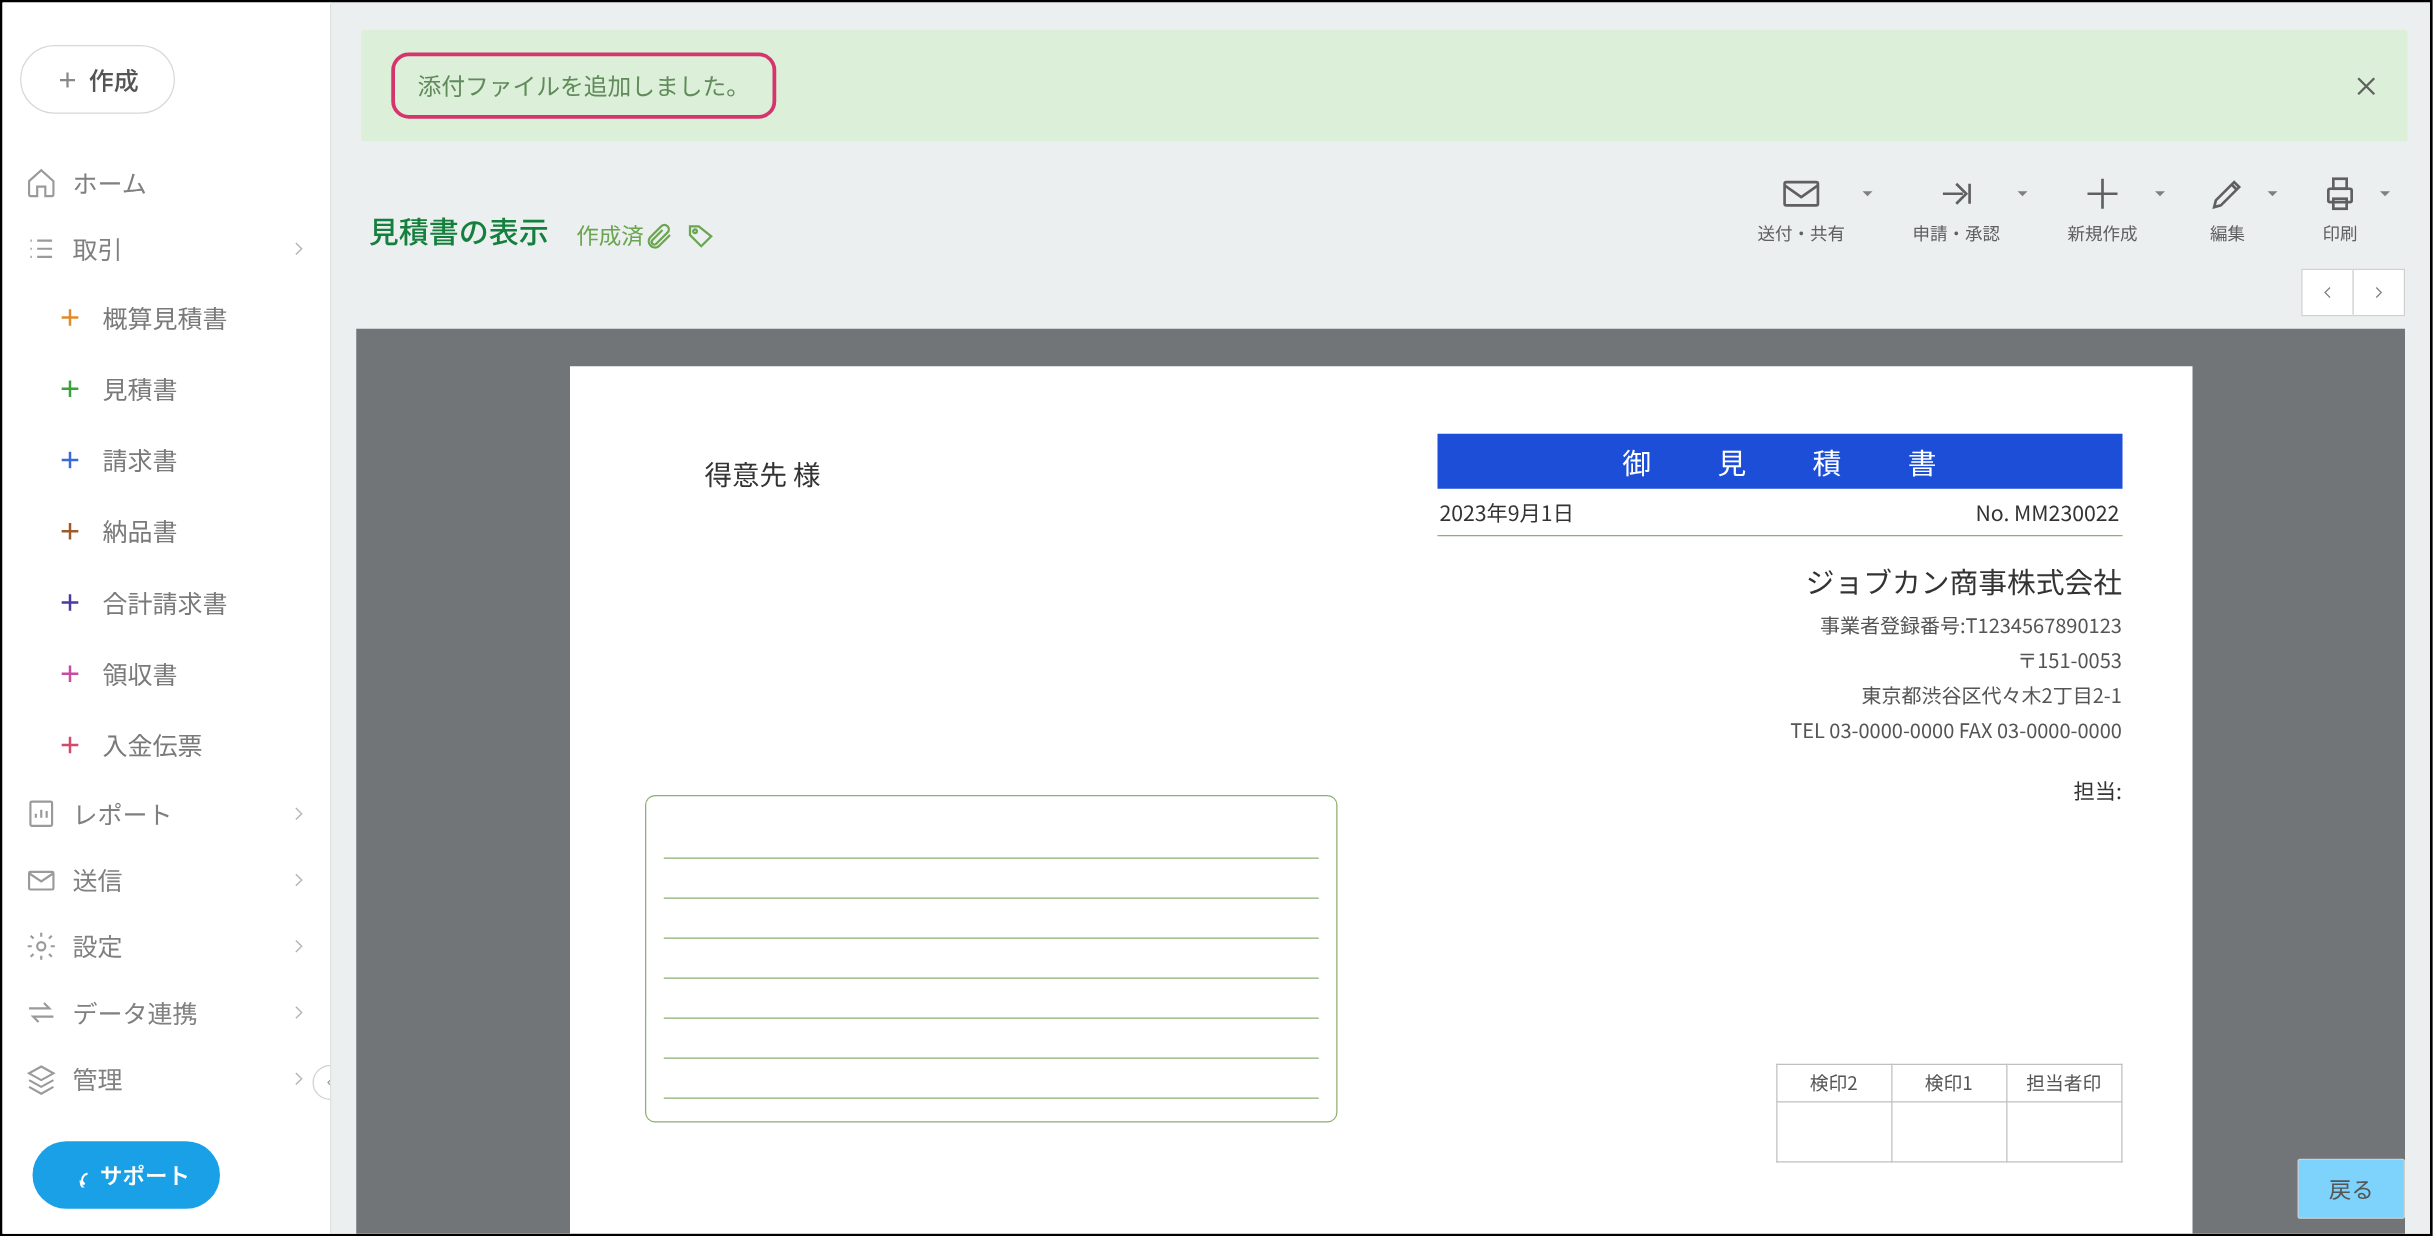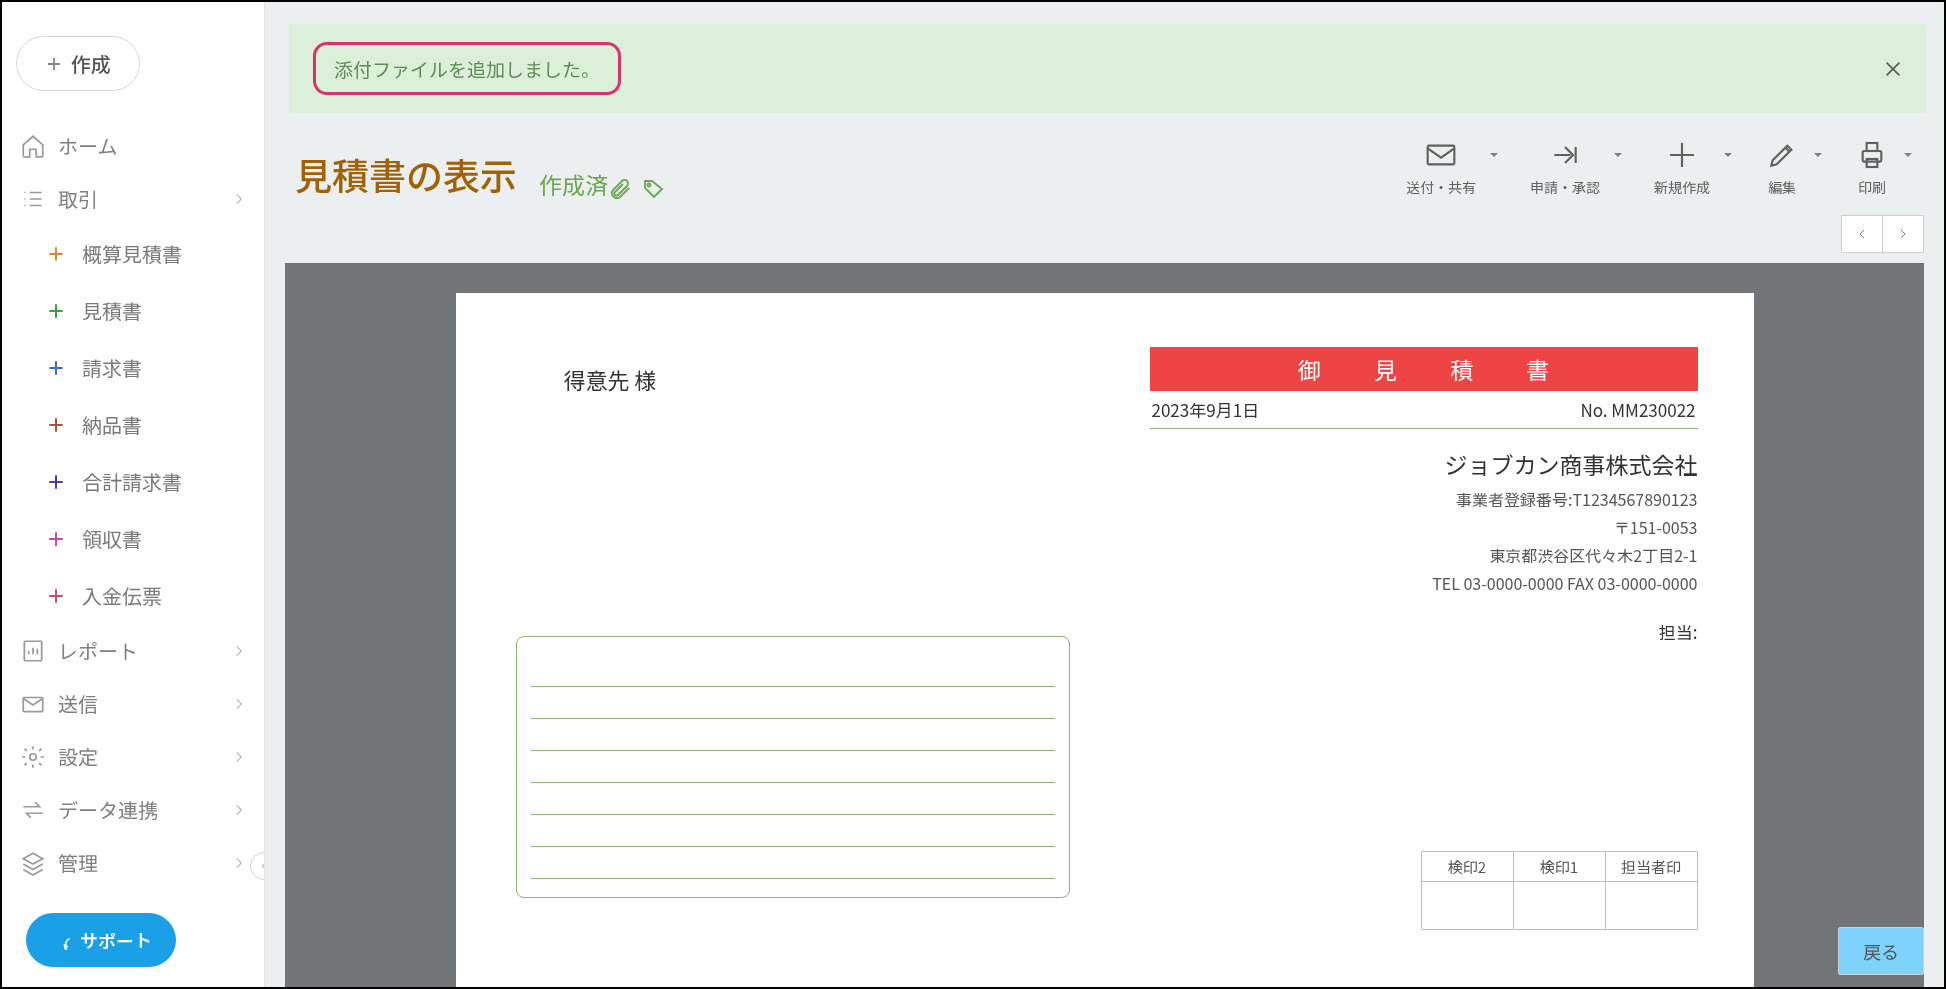--- a/index.html
+++ b/index.html
@@ -25,42 +25,42 @@
 .support-fab svg { width: 20px; height: 20px; fill: none; stroke: #fff; stroke-width: 2; }
 
 
 .main { flex: 1; background: #eceff0; display: flex; flex-direction: column; position: relative; border-left: 1px solid #e0e0e0; }
 
 .alert { background: #dbefd9; margin: 22px 18px 0 24px; position: relative; padding: 18px 24px; border-radius: 2px; }
 .alert-highlight { border: 3px solid #d6346d; border-radius: 14px; padding: 10px 18px; display: inline-block; color: #618a5a; font-size: 19px; }
 .alert-close { position: absolute; right: 22px; top: 50%; transform: translateY(-50%); width: 22px; height: 22px; stroke: #606060; stroke-width: 2; fill: none; cursor: pointer; }
 
 .header-row { display: flex; align-items: flex-end; padding: 22px 30px 14px 30px; }
-.page-title { font-size: 37px; color: #a16207; font-weight: 500; margin-right: 22px; }
-.status-text { color: #6aa54f; font-size: 23px; }
+.page-title { font-size: 24px; color: #15803d; font-weight: 500; margin-right: 22px; }
+.status-text { color: #6aa54f; font-size: 18px; }
 .clip-icon, .tag-icon { width: 24px; height: 24px; stroke: #6aa54f; fill: none; stroke-width: 1.8; margin-right: 10px; }
 
 .toolbar { margin-left: auto; display: flex; gap: 22px; align-items: flex-start; }
 .tb-group { display: flex; align-items: flex-start; }
 .tb-btn { display: flex; flex-direction: column; align-items: center; gap: 6px; cursor: pointer; padding: 4px 8px; }
 .tb-btn svg { width: 36px; height: 32px; stroke: #606060; fill: none; stroke-width: 1.6; }
 .tb-btn span { font-size: 14px; color: #606060; }
 .tb-caret { width: 12px; height: 12px; fill: #808080; margin-top: 14px; margin-left: 4px; cursor: pointer; }
 
 .pager-row { display: flex; justify-content: flex-end; padding: 0 20px 10px 0; gap: -1px; }
 .pager-btn { width: 42px; height: 38px; border: 1px solid #d0d0d0; background: #fff; display: flex; align-items: center; justify-content: center; cursor: pointer; }
 .pager-btn + .pager-btn { margin-left: -1px; }
 .pager-btn svg { width: 12px; height: 12px; stroke: #808080; fill: none; stroke-width: 2; }
 
 .doc-viewport { flex: 1; background: #717577; margin: 0 20px; overflow: hidden; display: flex; justify-content: center; padding-top: 30px; }
 .doc-page { width: 1298px; background: #fff; flex-shrink: 0; padding: 60px 60px 0 60px; position: relative; }
 
 .recipient { font-size: 22px; color: #333; position: absolute; left: 108px; top: 70px; }
 .doc-banner { position: absolute; right: 56px; top: 54px; width: 548px; }
-.banner-title { background: #ef4444; color: #fff; text-align: center; font-size: 23px; padding: 5px 0; letter-spacing: 24px; text-indent: 24px; }
+.banner-title { background: #1d4ed8; color: #fff; text-align: center; font-size: 23px; padding: 5px 0; letter-spacing: 24px; text-indent: 24px; }
 .banner-row { display: flex; justify-content: space-between; font-size: 17px; color: #333; padding: 6px 2px; border-bottom: 1px solid #8bb072; }
 .company-block { text-align: right; margin-top: 18px; }
 .company-name { font-size: 23px; color: #333; margin-bottom: 6px; }
 .company-line { font-size: 16px; color: #555; margin-bottom: 4px; }
 .tanto { font-size: 17px; color: #333; margin-top: 24px; text-align: right; }
 
 .memo-box { position: absolute; left: 60px; top: 343px; width: 554px; border: 1px solid #8bb072; border-radius: 8px; height: 262px; padding: 18px 14px 0 14px; }
 .memo-line { border-bottom: 1px solid #8bb072; height: 32px; }
 
 .stamp-table { position: absolute; right: 56px; top: 558px; border-collapse: collapse; }

